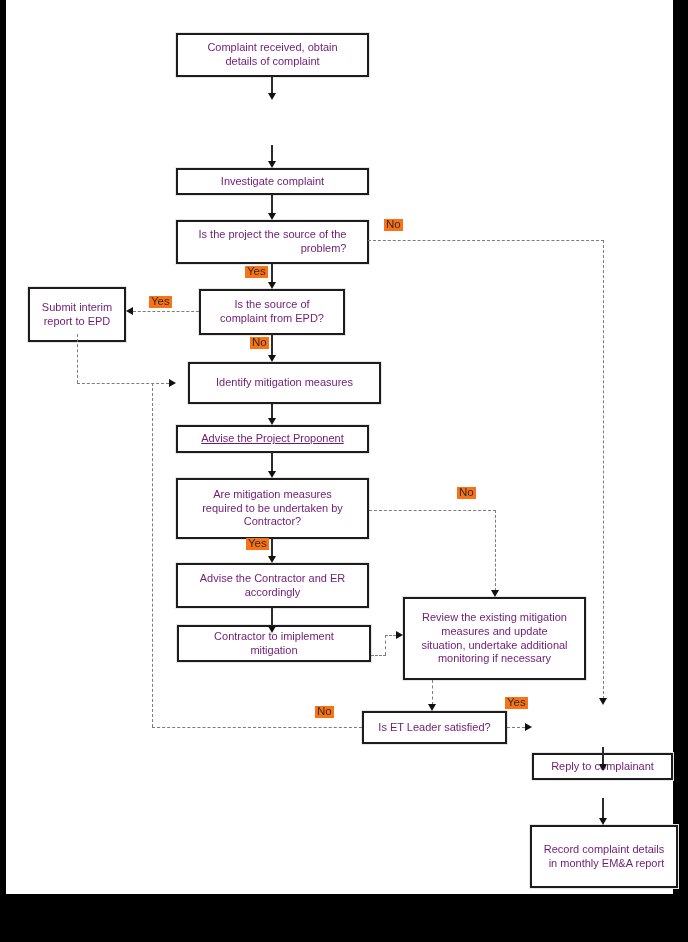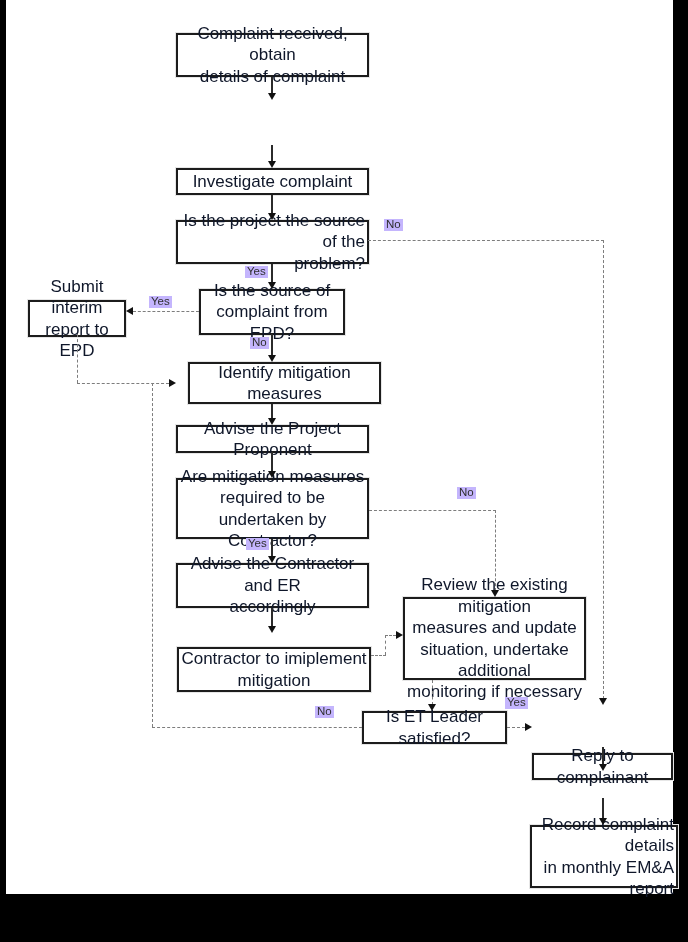--- a/index.html
+++ b/index.html
@@ -1,54 +1,54 @@
 <!DOCTYPE html>
 <html><head>
 <meta charset="utf-8">
 <style>
   html,body{margin:0;padding:0;background:#000;}
   .stage{position:relative;width:688px;height:942px;background:#000;overflow:hidden;
          font-family:"Liberation Sans", sans-serif;}
   .paper{position:absolute;left:6px;top:0;width:667px;height:894px;background:#fff;}
   .node{position:absolute;box-sizing:border-box;background:#fff;border:2px solid #1c1c1c;
         display:flex;align-items:center;justify-content:center;text-align:center;
-        font-size:17px;line-height:1.26;color:#0f172a;white-space:pre-line;
+        font-size:11px;line-height:1.26;color:#701a75;white-space:pre-line;
         padding:1px 2px;box-shadow:0 0 0 1px #e6e6e6;}
   .sol{position:absolute;width:2px;background:#2b2b2b;}
   .dash-h{position:absolute;height:0;border-top:1px dashed #7d7d7d;}
   .dash-v{position:absolute;width:0;border-left:1px dashed #7d7d7d;}
   .arr{position:absolute;width:0;height:0;}
   .arr.down{border-left:4px solid transparent;border-right:4px solid transparent;border-top:7px solid #111;}
   .arr.right{border-top:4px solid transparent;border-bottom:4px solid transparent;border-left:7px solid #111;}
   .arr.left{border-top:4px solid transparent;border-bottom:4px solid transparent;border-right:7px solid #111;}
-  .elabel{position:absolute;font-size:11.5px;color:#2e2e2e;background:#c4b5fd;padding:0 2px;line-height:1;}
+  .elabel{position:absolute;font-size:11.5px;color:#2e2e2e;background:#f97316;padding:0 2px;line-height:1;}
 </style>
 </head>
 <body>
 
 <div class="stage">
   <div class="paper"></div>
 
   <div class="node" style="left:176px;top:33px;width:193px;height:44px;"><span>Complaint received, obtain
 details of complaint</span></div>
   <div class="node" style="left:176px;top:168px;width:193px;height:27px;"><span>Investigate complaint</span></div>
   <div class="node" style="left:176px;top:220px;width:193px;height:44px;text-align:right;"><span>Is the project the source of the
 problem?</span></div>
   <div class="node" style="left:199px;top:289px;width:146px;height:46px;"><span>Is the source of
 complaint from EPD?</span></div>
-  <div class="node" style="left:28px;top:287px;width:98px;height:37px;margin-top:13px;"><span>Submit interim
+  <div class="node" style="left:28px;top:287px;width:98px;height:55px;"><span>Submit interim
 report to EPD</span></div>
   <div class="node" style="left:188px;top:362px;width:193px;height:42px;"><span>Identify mitigation measures</span></div>
-  <div class="node" style="left:176px;top:425px;width:193px;height:28px;"><span>Advise the Project Proponent</span></div>
+  <div class="node" style="left:176px;top:425px;width:193px;height:28px;text-decoration:underline;"><span>Advise the Project Proponent</span></div>
   <div class="node" style="left:176px;top:478px;width:193px;height:61px;"><span>Are mitigation measures
 required to be undertaken by
 Contractor?</span></div>
   <div class="node" style="left:176px;top:563px;width:193px;height:45px;"><span>Advise the Contractor and ER
 accordingly</span></div>
-  <div class="node" style="left:177px;top:633px;width:194px;height:45px;margin-top:14px;"><span>Contractor to imiplement
+  <div class="node" style="left:177px;top:611px;width:194px;height:37px;margin-top:14px;"><span>Contractor to imiplement
 mitigation</span></div>
   <div class="node" style="left:403px;top:597px;width:183px;height:83px;"><span>Review the existing mitigation
 measures and update
 situation, undertake additional
 monitoring if necessary</span></div>
   <div class="node" style="left:362px;top:711px;width:145px;height:33px;"><span>Is ET Leader satisfied?</span></div>
   <div class="node" style="left:532px;top:753px;width:141px;height:27px;"><span>Reply to complainant</span></div>
   <div class="node" style="left:530px;top:825px;width:148px;height:63px;text-align:right;"><span>Record complaint details
 in monthly EM&amp;A report</span></div>
 

